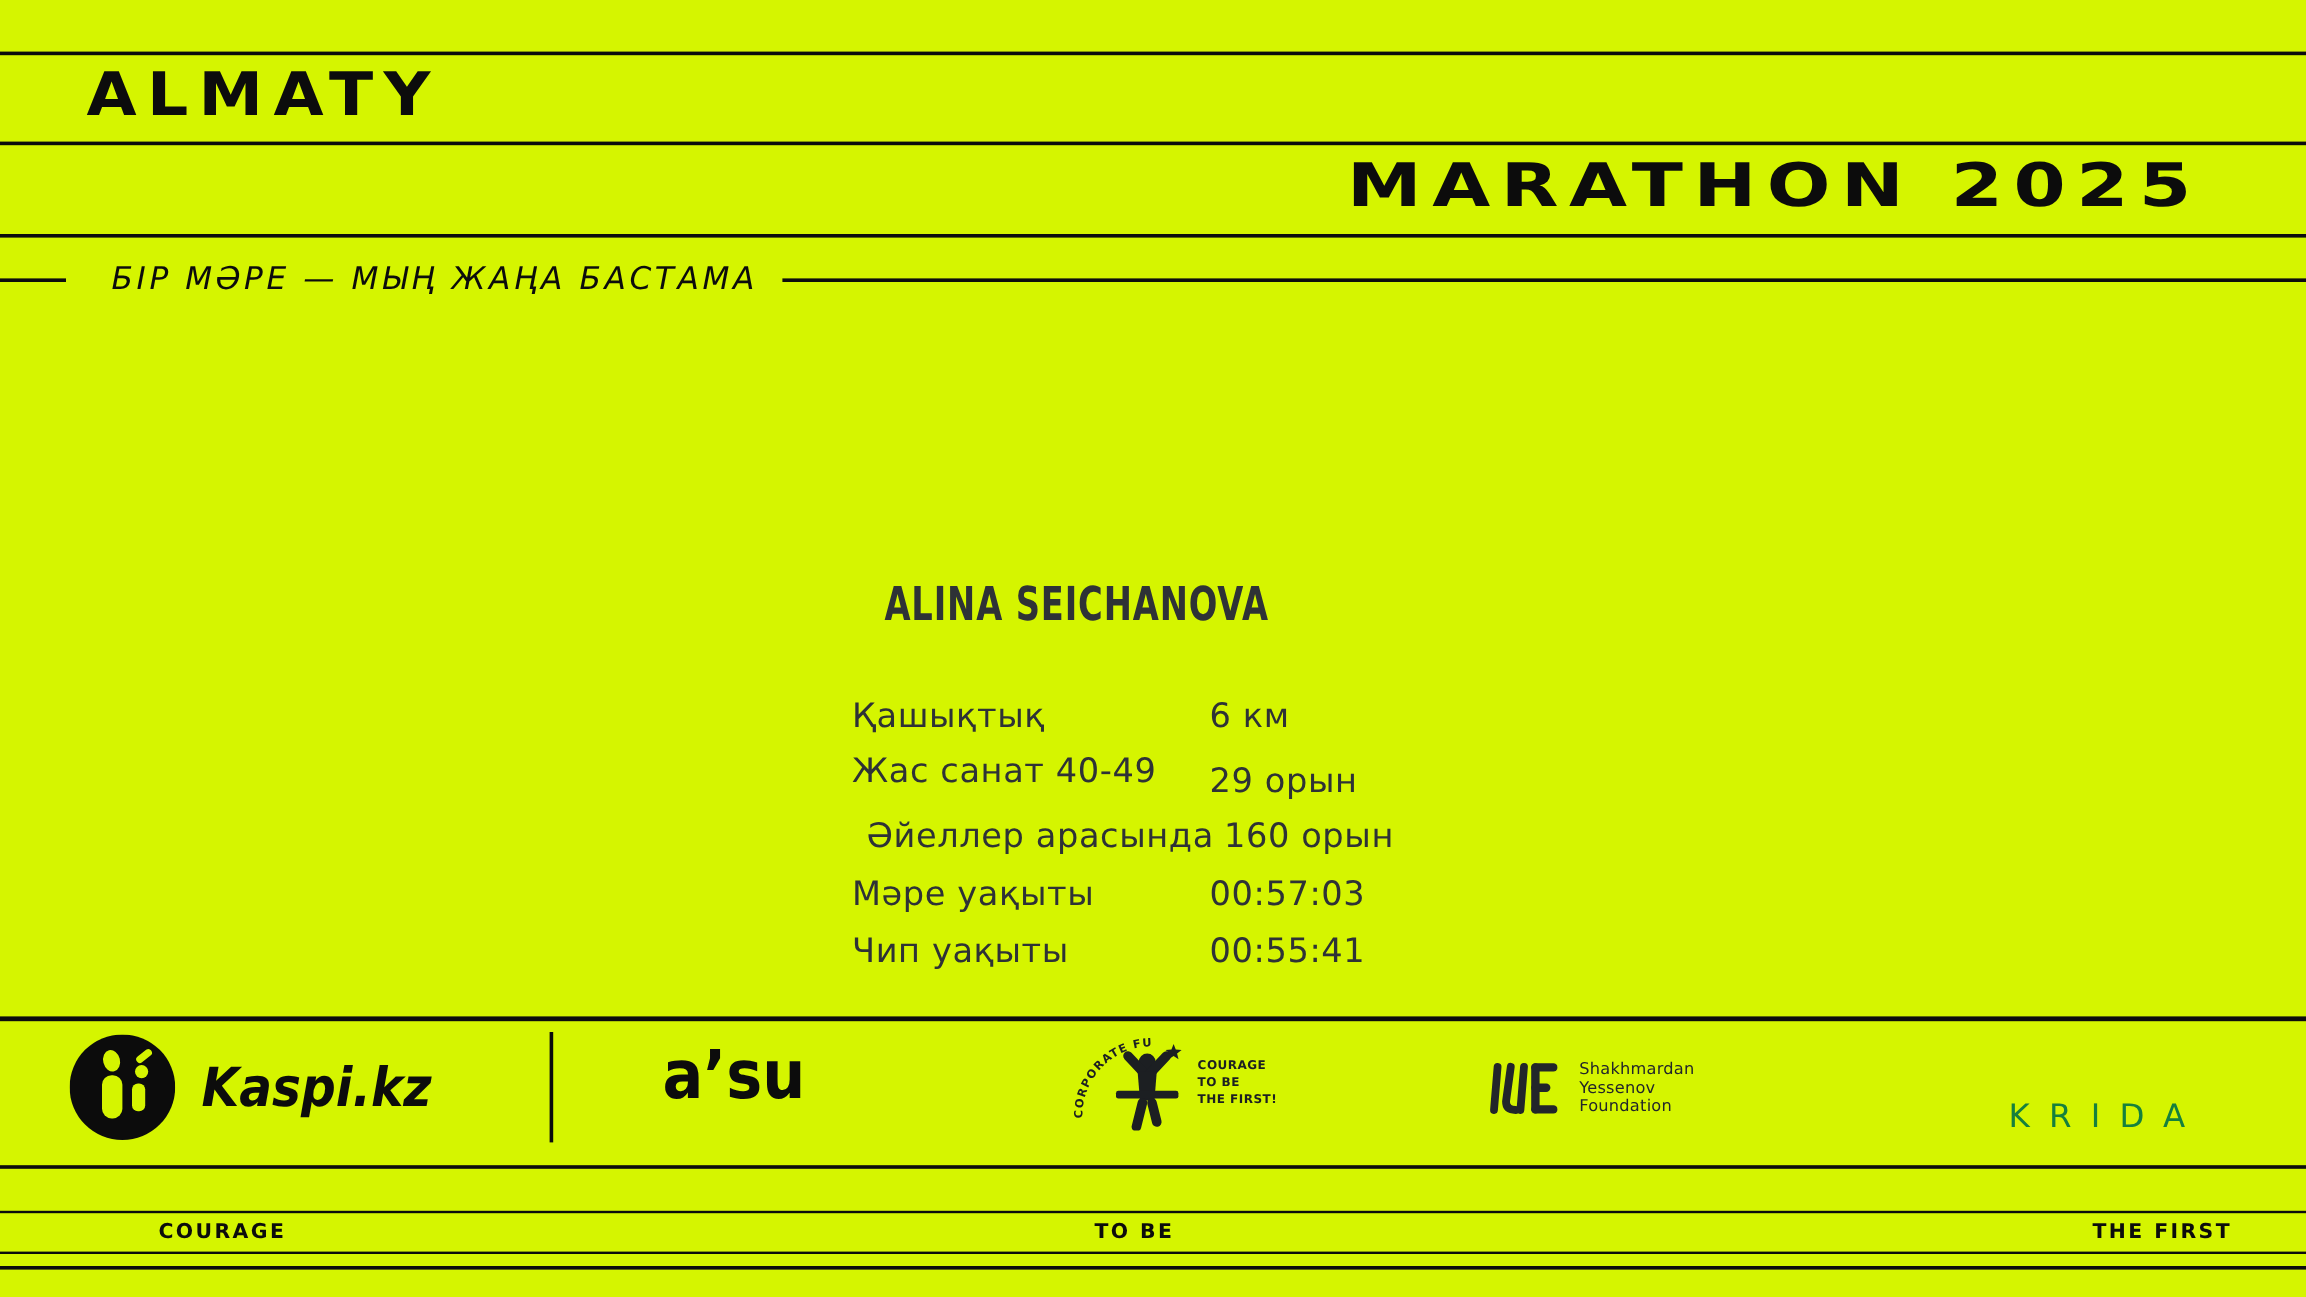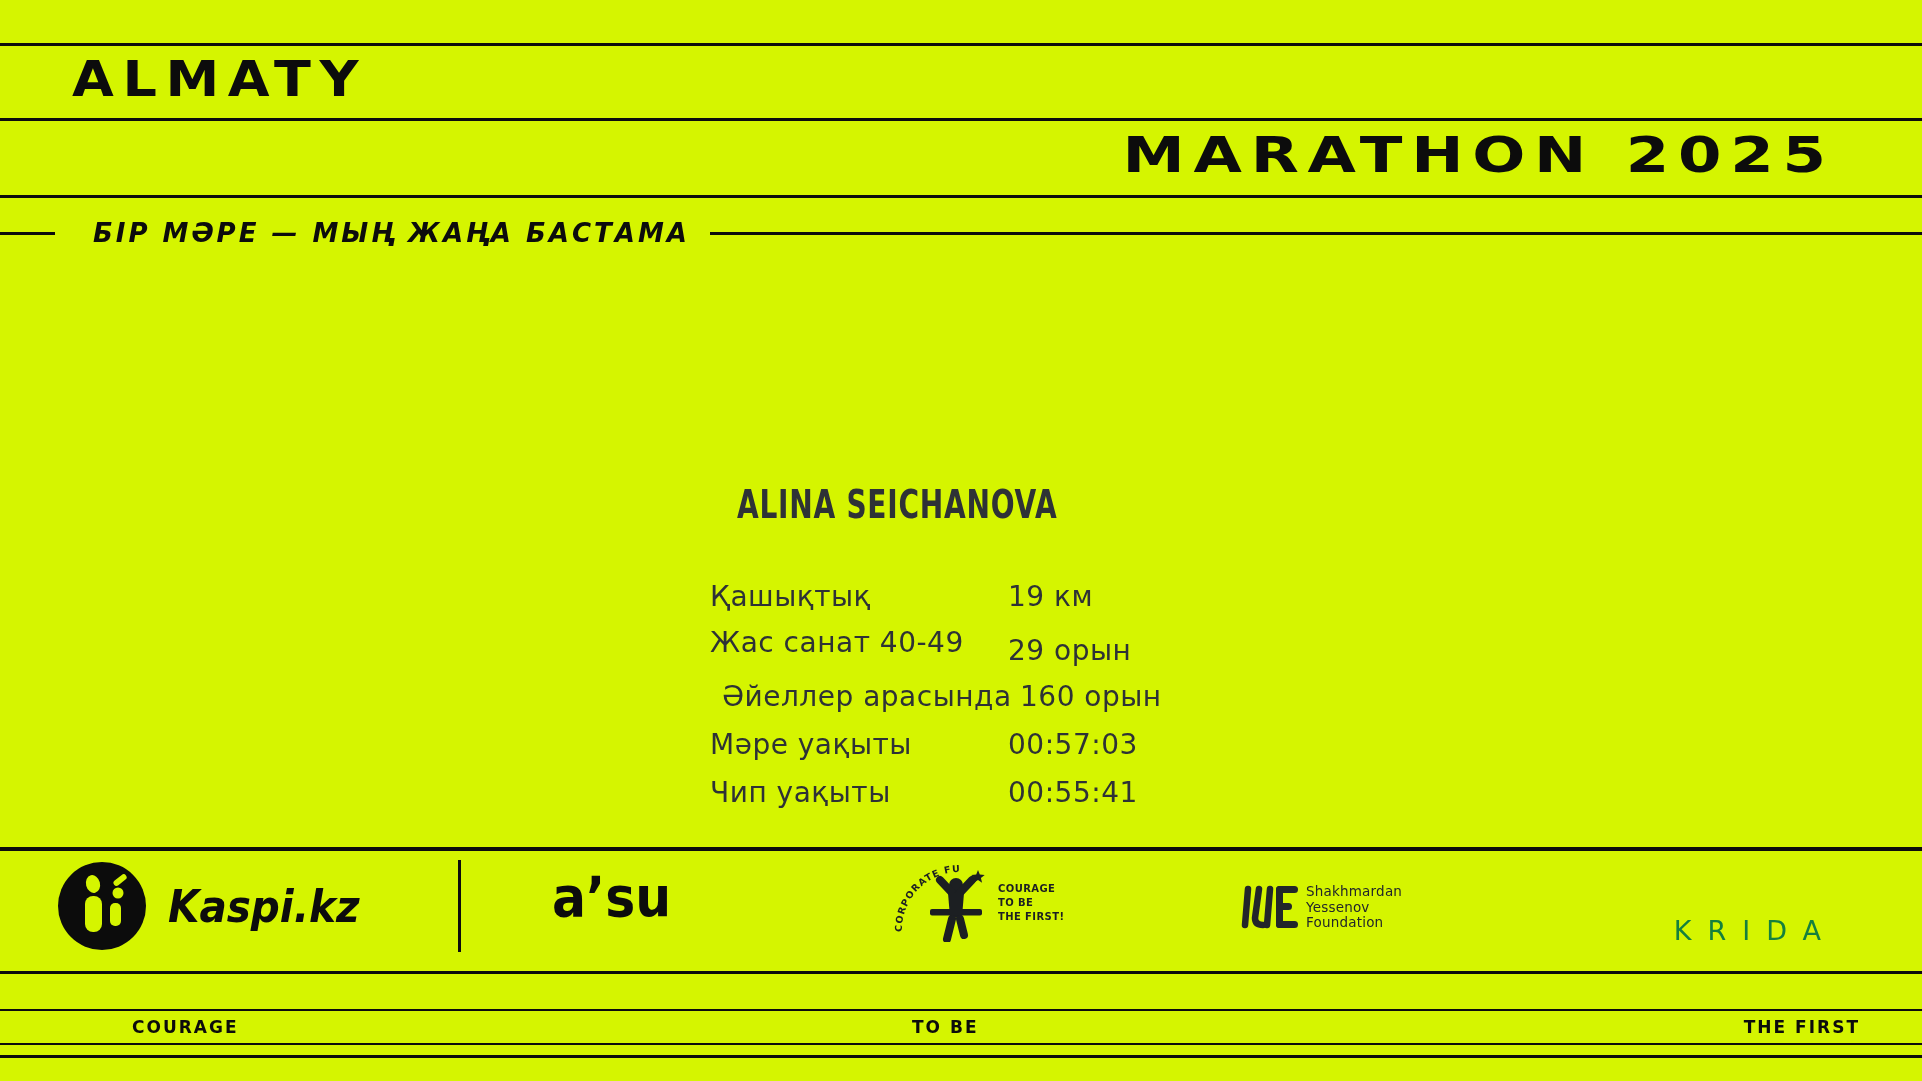--- a/index.html
+++ b/index.html
@@ -15,21 +15,21 @@
   
   .display{position:absolute;font-weight:bold;line-height:1;white-space:nowrap;color:var(--ink);}
   .city{top:54px;left:72px;font-size:50px;letter-spacing:8px;transform:scaleX(1.08);transform-origin:left top;}
   .event{top:130px;right:87px;font-size:50px;letter-spacing:7px;transform:scaleX(1.25);transform-origin:right top;}
   .doctitle{top:316px;right:85px;font-size:108px;font-weight:normal;letter-spacing:6px;}
 
   
   .slogan-row{position:absolute;left:0;right:0;height:30px;display:flex;align-items:center;}
   .slogan-row .seg{height:3px;background:var(--ink);}
   .slogan-row .sp{height:1px;}
-  .slogan{font-style:italic;font-weight:bold;white-space:nowrap;color:var(--ink);line-height:1;}
+  .slogan{font-style:italic;font-weight:normal;white-space:nowrap;color:var(--ink);line-height:1;}
   .row-kz{top:218px;}
   .row-kz .slogan{font-size:26px;letter-spacing:3px;}
   .row-en{top:266px;}
   .row-en .slogan{font-size:23px;letter-spacing:9px;}
 
   .name{
     position:absolute;top:485px;left:737px;font-size:39px;font-weight:bold;
     letter-spacing:1px;color:var(--soft);white-space:nowrap;
     transform:scaleX(0.72);transform-origin:left top;line-height:1;
   }
@@ -41,21 +41,21 @@
   .rvalue{left:1008px;}
   .rvalue.vlow{top:8px;}
 
   
   .kaspi{position:absolute;left:58px;top:860px;height:92px;display:flex;align-items:center;gap:22px;font-style:italic;}
   .kaspi-word{font-size:45px;font-weight:bold;letter-spacing:0;transform:scaleX(0.9);transform-origin:left center;white-space:nowrap;}
   .vdivider{position:absolute;left:458px;top:860px;width:3px;height:92px;background:var(--ink);}
   .asu{position:absolute;left:552px;top:869px;font-size:56px;font-weight:bold;line-height:1;letter-spacing:0;transform:scaleX(0.9);transform-origin:left top;white-space:nowrap;}
   .badge{position:absolute;left:894px;top:864px;display:flex;align-items:center;}
   .badge-lines{margin-left:4px;font-size:10px;font-weight:bold;letter-spacing:0.4px;line-height:14px;color:#1c1f22;white-space:nowrap;}
-  .yessenov{position:absolute;left:1240px;top:884px;display:flex;align-items:center;gap:8px;}
+  .yessenov{position:absolute;left:1240px;top:884px;display:flex;align-items:center;gap:18px;}
   .yessenov-text{font-size:13.5px;line-height:15.5px;color:#22262a;letter-spacing:0.2px;white-space:nowrap;}
   .krida{position:absolute;right:85px;top:897px;font-size:27px;letter-spacing:16px;color:#15803d;white-space:nowrap;line-height:1;margin-top:20px;}
 
   
   .strip-label{position:absolute;top:1019px;font-size:17px;font-weight:bold;letter-spacing:2px;color:var(--ink);white-space:nowrap;line-height:1;}
   .strip-left{left:132px;}
   .strip-center{left:912px;}
   .strip-right{right:62px;}
 </style>
 </head>
@@ -78,21 +78,21 @@
     <span class="seg" style="flex:1;"></span>
   </div>
 
 
 
   <div class="name">ALINA SEICHANOVA</div>
 
   <div>
     <div class="rrow" style="top:580px;">
       <span class="rlabel">Қашықтық</span>
-      <span class="rvalue">19 км</span>
+      <span class="rvalue">6 км</span>
     </div>
     <div class="rrow" style="top:626px;">
       <span class="rlabel">Жас санат 40-49</span>
       <span class="rvalue vlow">29 орын</span>
     </div>
     <div class="rrow" style="top:680px;margin-left:12px;">
       <span class="rlabel">Әйеллер арасында</span>
       <span class="rvalue">160 орын</span>
     </div>
     <div class="rrow" style="top:728px;padding-left:44px;">

